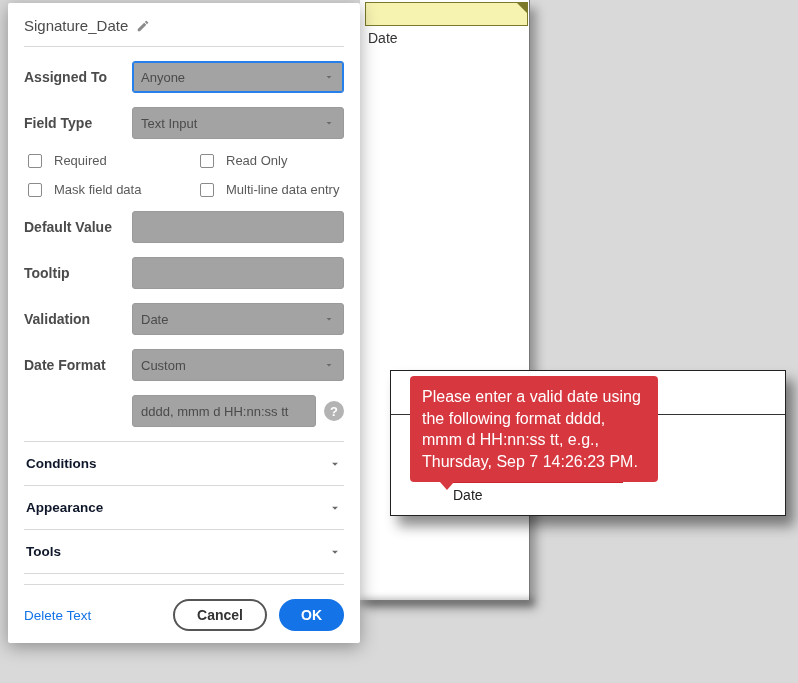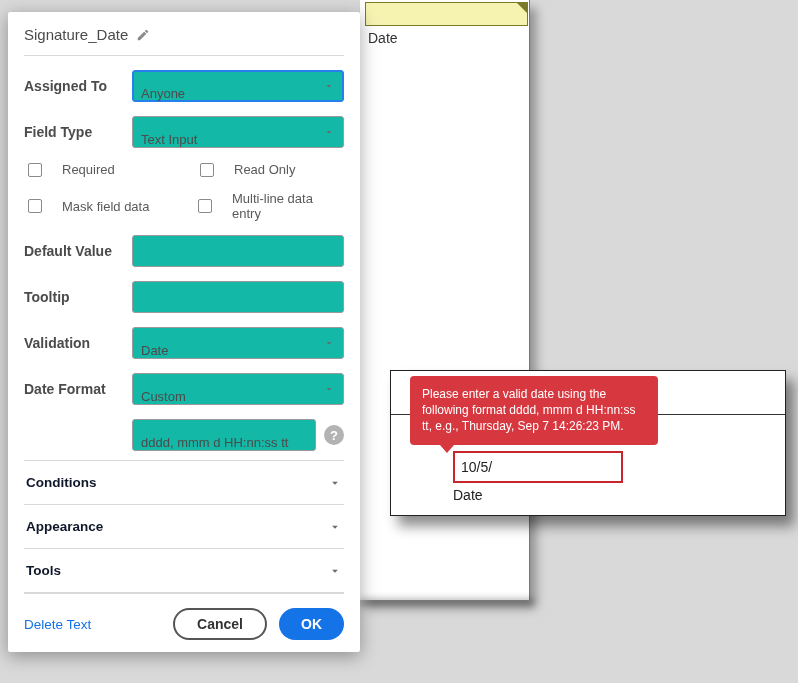--- a/index.html
+++ b/index.html
@@ -57,21 +57,21 @@
     position: absolute;
     left: 368px;
     top: 30px;
     font-size: 14px;
     color: #333;
   }
   
   .panel {
     position: absolute;
     left: 8px;
-    top: 12px;
+    top: 3px;
     width: 352px;
     height: 640px;
     background: #fff;
     border-radius: 2px;
     box-shadow: 0 4px 18px rgba(0,0,0,.35);
     padding: 14px 16px 12px 16px;
     display: flex;
     flex-direction: column;
   }
   .title-row {
@@ -99,23 +99,23 @@
     width: 108px;
     font-size: 14px;
     color: #4b4b4b;
     font-weight: 600;
   }
   .select, .textin {
     flex: 1 1 auto;
     height: 32px;
     border: 1px solid #9a9a9a;
     border-radius: 3px;
-    background: #14b8a6;
-    display: flex;
-    align-items: flex-end;
+    background: #a3a3a3;
+    display: flex;
+    align-items: center;
     padding: 0 8px;
     font-size: 13px;
     color: #4b4b4b;
     position: relative;
   }
   .select.active { border-color: #2680eb; box-shadow: inset 0 0 0 1px #2680eb; }
   .chev {
     position: absolute;
     right: 8px;
     top: 50%;
@@ -123,21 +123,21 @@
     color: #6a6a6a;
     pointer-events: none;
   }
   .checks {
     display: flex;
     margin-top: 14px;
   }
   .checkcol {
     display: flex;
     align-items: center;
-    gap: 20px;
+    gap: 12px;
     font-size: 13px;
     color: #5a5a5a;
   }
   .checkcol.left { width: 176px; padding-left: 4px; }
   .chk {
     width: 14px; height: 14px;
     border: 1.5px solid #8a8a8a;
     border-radius: 2px;
     background: #fff;
     display: inline-block;
@@ -240,21 +240,21 @@
     font-size: 14px;
     color: #222;
   }
   .tooltip {
     position: absolute;
     left: 410px;
     top: 376px;
     width: 248px;
     background: #d7373f;
     color: #fff;
-    font-size: 12px;
+    font-size: 16px;
     line-height: 1.35;
     padding: 10px 12px;
     border-radius: 4px;
   }
   .tooltip::after {
     content: "";
     position: absolute;
     left: 30px;
     bottom: -8px;
     border-top: 8px solid #d7373f;

